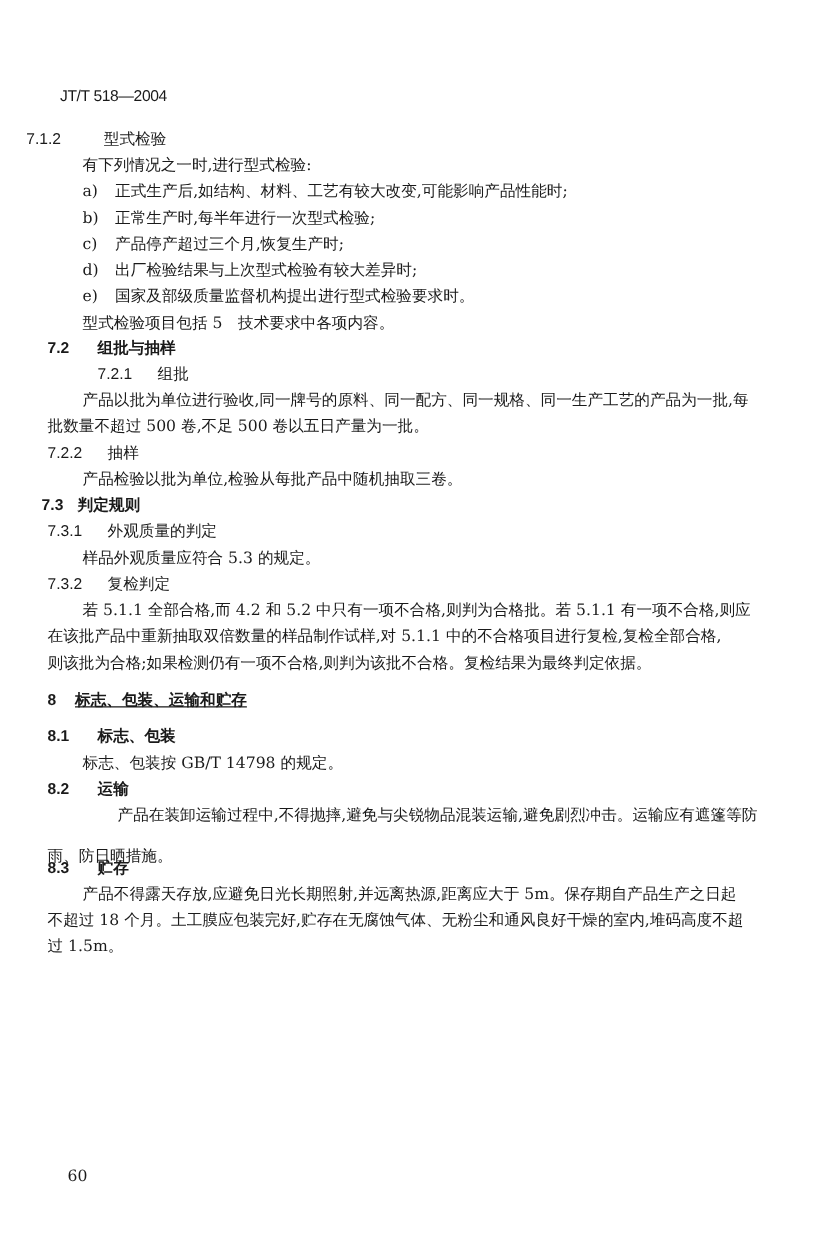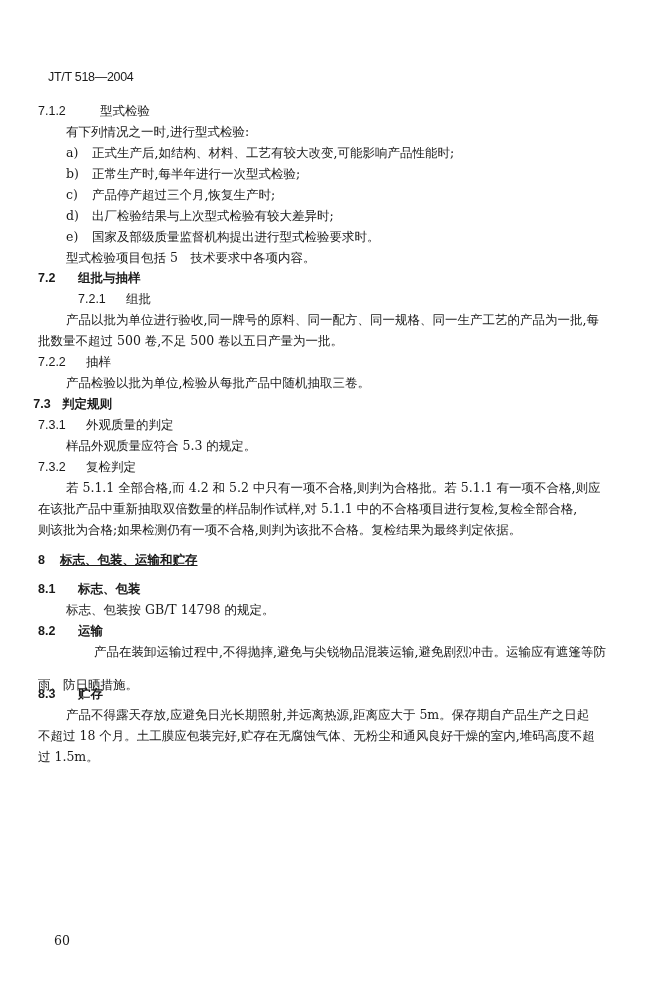--- a/index.html
+++ b/index.html
@@ -13,21 +13,21 @@
   .hb { font-weight: bold; }
   .num { display: inline-block; font-family: "Liberation Sans", sans-serif; }
   .list-mark { display: inline-block; width: 26px; }
   .pageno { position: absolute; left: 54px; top: 933px; font-size: 12.5px; }
 </style>
 </head>
 <body>
 
 <div class="hdr">JT/T 518—2004</div>
 
-<div class="ln h" style="left:38px;top:103px;">
+<div class="ln h" style="left:21px;top:103px;">
   <span class="num" style="width:62px">7.1.2</span><span>型式检验</span>
 </div>
 <div class="ln" style="left:66px;top:124px;">有下列情况之一时,进行型式检验:</div>
 
 <div class="ln" style="left:66px;top:145px;"><span class="list-mark">a)</span><span>正式生产后,如结构、材料、工艺有较大改变,可能影响产品性能时;</span></div>
 <div class="ln" style="left:66px;top:166px;"><span class="list-mark">b)</span><span>正常生产时,每半年进行一次型式检验;</span></div>
 <div class="ln" style="left:66px;top:187px;"><span class="list-mark">c)</span><span>产品停产超过三个月,恢复生产时;</span></div>
 <div class="ln" style="left:66px;top:208px;"><span class="list-mark">d)</span><span>出厂检验结果与上次型式检验有较大差异时;</span></div>
 <div class="ln" style="left:66px;top:229px;"><span class="list-mark">e)</span><span>国家及部级质量监督机构提出进行型式检验要求时。</span></div>
 <div class="ln" style="left:66px;top:250px;">型式检验项目包括 5　技术要求中各项内容。</div>

